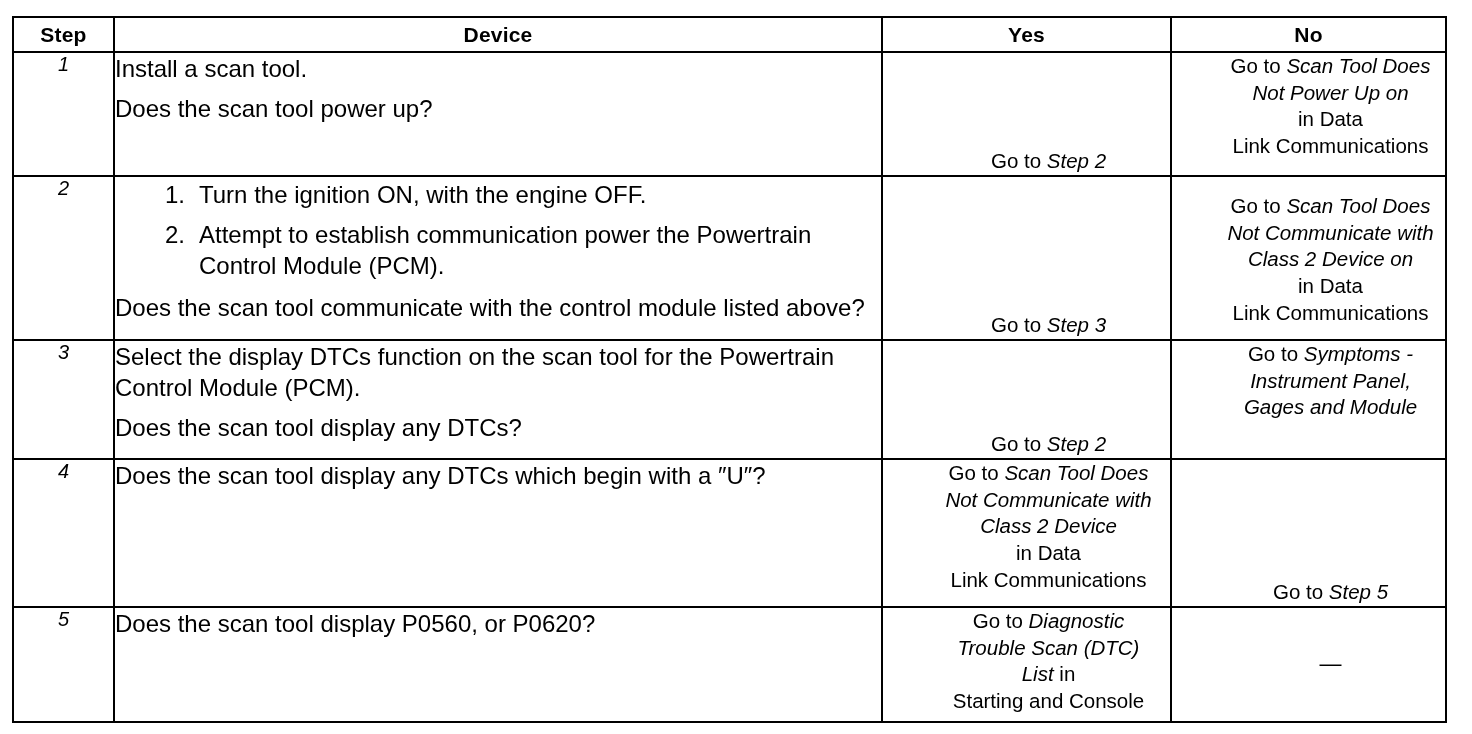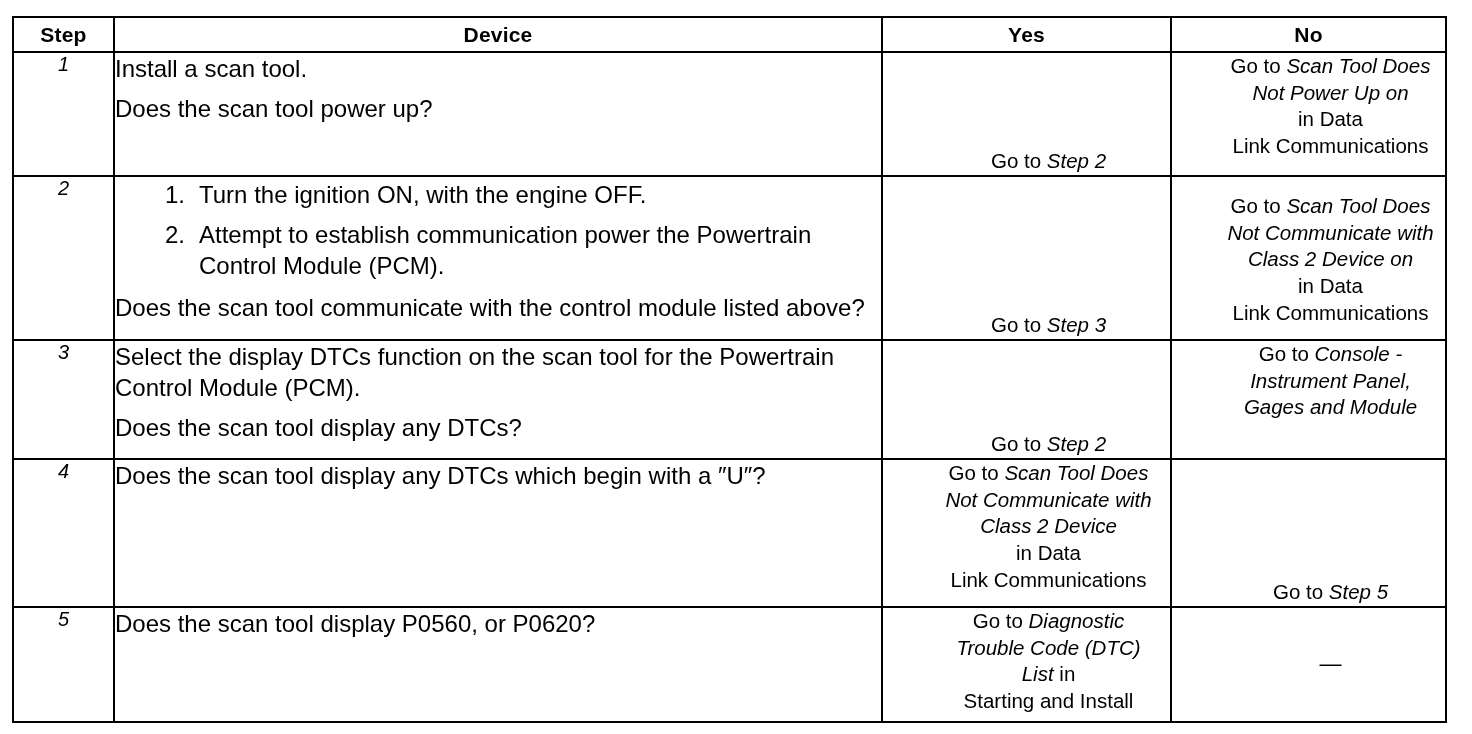--- a/index.html
+++ b/index.html
@@ -177,21 +177,21 @@
       <tr style="height:119px;">
         <td class="step">3</td>
         <td class="action">
           <div class="line">Select the display DTCs function on the scan tool for the Powertrain Control Module (PCM).</div>
           <div class="line">Does the scan tool display any DTCs?</div>
         </td>
         <td class="answer bottom">
           <span class="ln"><span>Go to </span><i>Step 2</i></span>
         </td>
         <td class="answer top">
-          <span class="ln"><span>Go to </span><i>Console -</i></span>
+          <span class="ln"><span>Go to </span><i>Symptoms -</i></span>
           <span class="ln"><i>Instrument Panel,</i></span>
           <span class="ln"><i>Gages and Module</i></span>
         </td>
       </tr>
 
       <tr style="height:148px;">
         <td class="step">4</td>
         <td class="action">
           <div class="line">Does the scan tool display any DTCs which begin with a ″U″?</div>
         </td>
@@ -207,23 +207,23 @@
         </td>
       </tr>
 
       <tr style="height:115px;">
         <td class="step">5</td>
         <td class="action">
           <div class="line">Does the scan tool display P0560, or P0620?</div>
         </td>
         <td class="answer top">
           <span class="ln"><span>Go to </span><i>Diagnostic</i></span>
-          <span class="ln"><i>Trouble Code (DTC)</i></span>
+          <span class="ln"><i>Trouble Scan (DTC)</i></span>
           <span class="ln"><i>List</i><span> in</span></span>
-          <span class="ln">Starting and Install</span>
+          <span class="ln">Starting and Console</span>
         </td>
         <td class="answer middle">
           <span class="ln dash">—</span>
         </td>
       </tr>
 
     </tbody>
   </table>
 
 </div>

